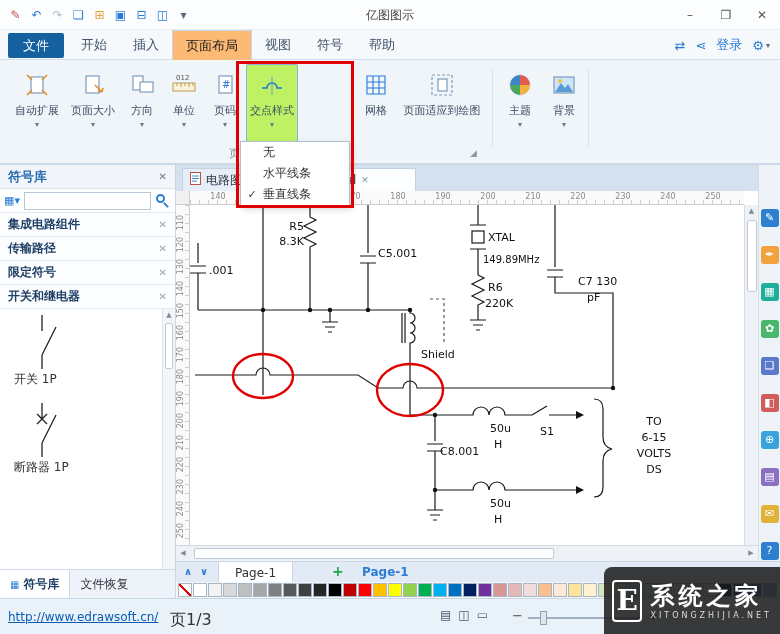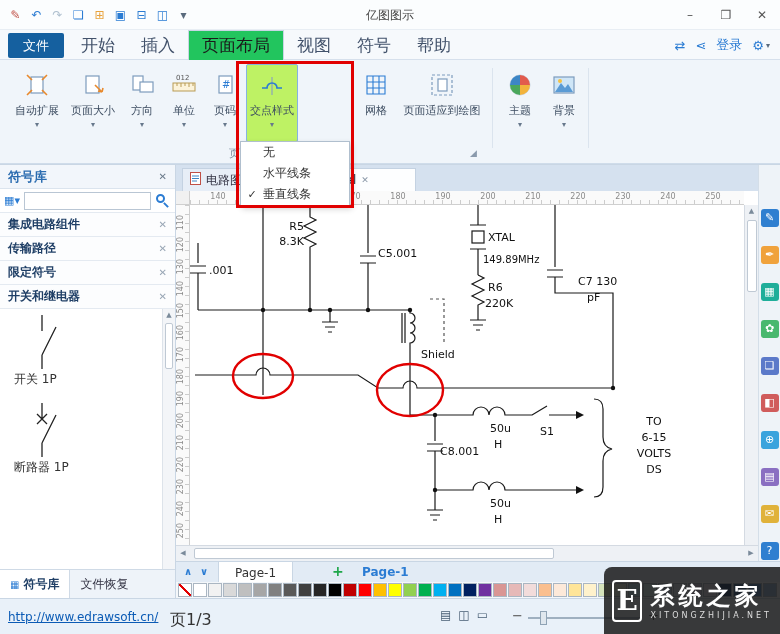--- a/index.html
+++ b/index.html
@@ -12,22 +12,22 @@
 .qat{position:absolute;left:6px;top:0;height:30px;display:flex;align-items:center;gap:2px}
 .qicon{width:19px;height:20px;display:flex;align-items:center;justify-content:center;font-size:12px}
 .title{position:absolute;left:0;right:0;top:0;height:30px;line-height:30px;text-align:center;font-size:12px;color:#444;pointer-events:none}
 .winctl{position:absolute;right:0;top:0;height:30px;display:flex}
 .winbtn{width:36px;height:30px;display:flex;align-items:center;justify-content:center;font-size:12px;color:#555}
 
 
 .menubar{position:absolute;left:0;top:30px;width:780px;height:30px;background:#f6f9fc;border-bottom:1px solid #d6e0ec}
 .file-tab{position:absolute;left:8px;top:3px;width:56px;height:25px;background:#15609f;color:#fff;display:flex;align-items:center;justify-content:center;border-radius:2px;font-size:13px}
 .mtabs{position:absolute;left:68px;top:0;height:30px;display:flex}
-.mtab{padding:0 13px;display:flex;align-items:center;font-size:17px;color:#42526b;height:30px}
-.mtab.active{background:#22c55e;border:1px solid #c9d6e4;border-bottom:none;color:#1a1a1a}
+.mtab{padding:0 13px;display:flex;align-items:center;font-size:13px;color:#42526b;height:30px}
+.mtab.active{background:#fdba74;border:1px solid #c9d6e4;border-bottom:none;color:#1a1a1a}
 .menu-right{position:absolute;right:10px;top:0;height:30px;display:flex;align-items:center;gap:10px}
 .mr-icons{display:flex;gap:10px}
 .micon{color:#2b7cd3;font-size:13px}
 .login{color:#2b7cd3;font-size:13px}
 .gear{color:#2b7cd3;font-size:13px;display:flex;align-items:center;gap:2px}
 .garrow{font-size:8px;color:#5a6b7d}
 
 
 .ribbon{position:absolute;left:0;top:60px;width:780px;height:104px;background:#f0f5fa;border-bottom:1px solid #cfdcea}
 .rbtn{position:absolute;top:4px;height:78px;display:flex;flex-direction:column;align-items:center;padding-top:5px;border:1px solid transparent;border-radius:2px}

